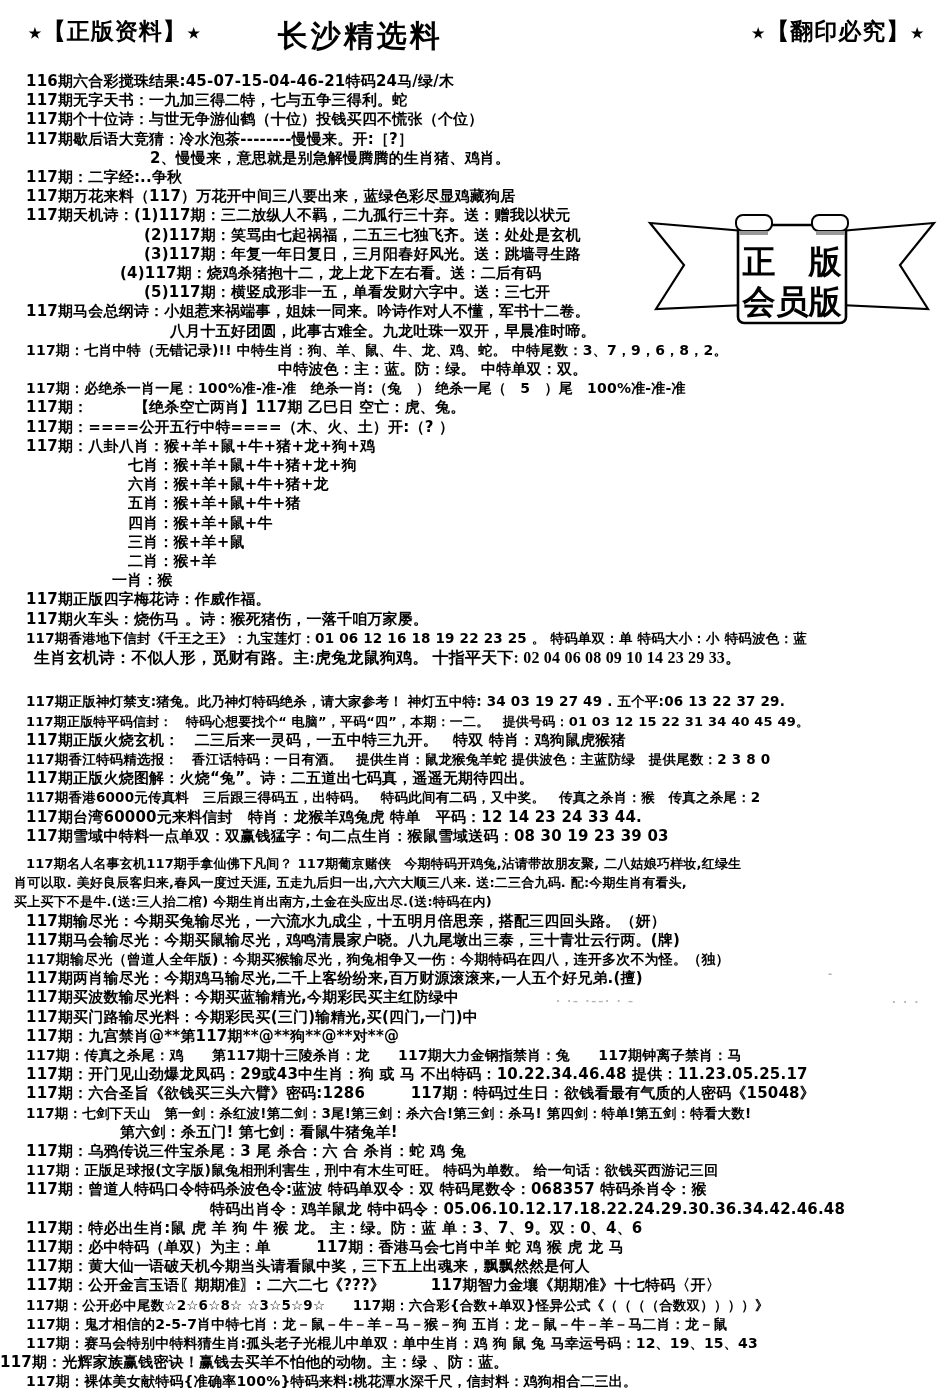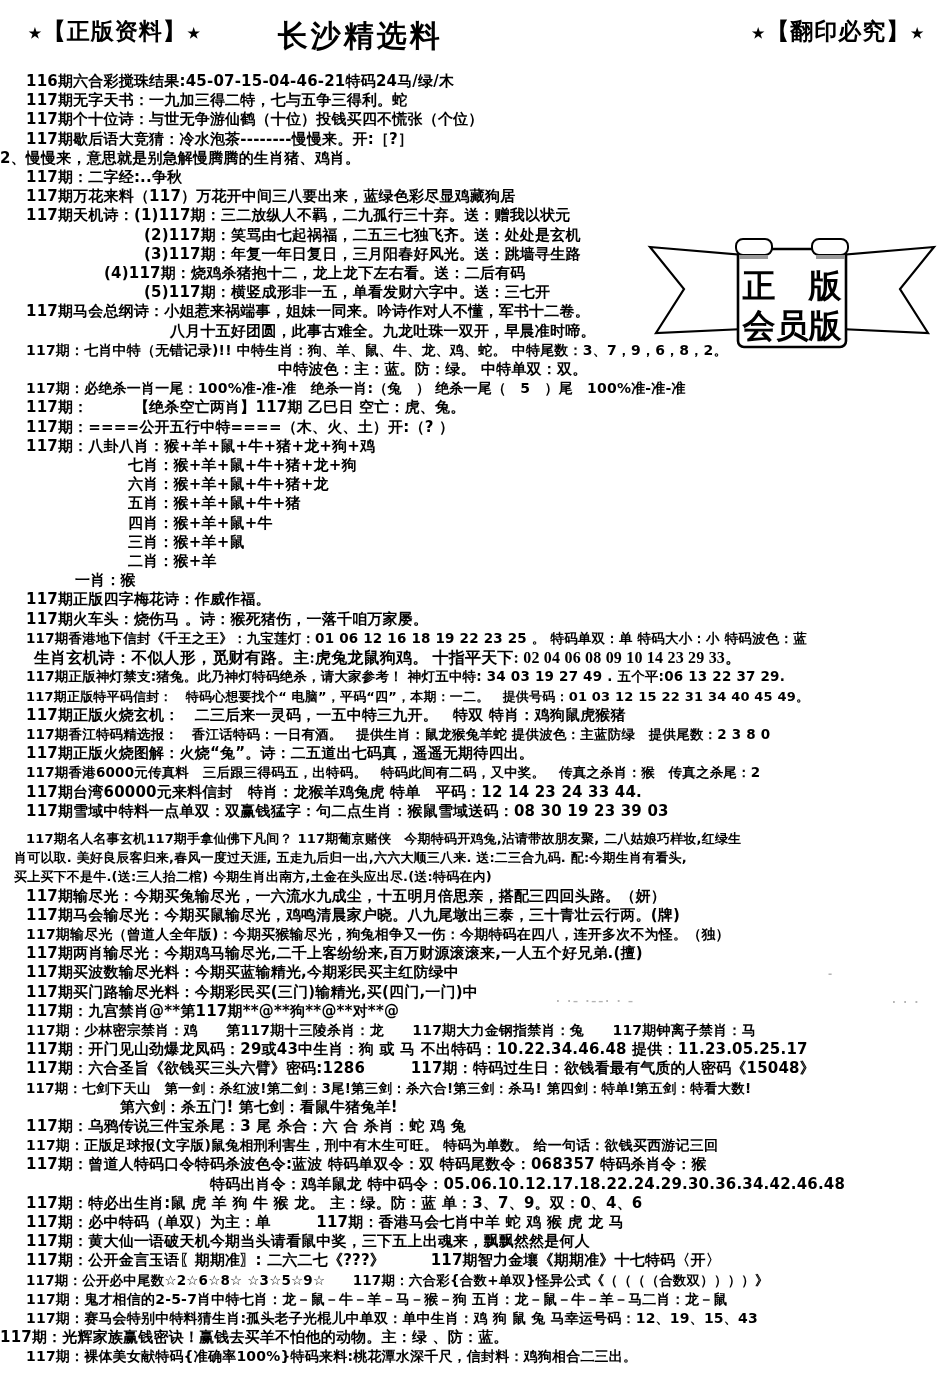--- a/index.html
+++ b/index.html
@@ -14,21 +14,21 @@
   }
   .h-left{font-size:23px;letter-spacing:1px;}
   .h-title{font-size:30px;margin-left:76px;letter-spacing:3px;}
   .h-right{margin-left:auto;font-size:23px;letter-spacing:1px;}
   .content{margin-top:15px;}
   .line{
     font-size:15px;line-height:19.2px;white-space:nowrap;
     letter-spacing:0.2px;
   }
   .ribbon-badge{
-    position:absolute;left:640px;top:224px;width:304px;height:130px;
+    position:absolute;left:640px;top:200px;width:304px;height:130px;
   }
   .ribbon-badge svg{display:block;width:100%;height:100%;}
   .ribbon-text{
     font-family:"DejaVu Serif","Liberation Serif",serif;
     font-weight:bold;
   }
   .artifact{
     position:absolute;color:#b4b4b4;font-size:10px;letter-spacing:2px;
     white-space:nowrap;
   }
@@ -42,66 +42,66 @@
     <span class="h-left">★【正版资料】★</span>
     <span class="h-title">长沙精选料</span>
     <span class="h-right">★【翻印必究】★</span>
   </div>
 
   <div class="content" id="lines">
       <div class="line" style="padding-left: 26px;">116期六合彩搅珠结果:45-07-15-04-46-21特码24马/绿/木</div>
       <div class="line" style="padding-left: 26px;">117期无字天书：一九加三得二特，七与五争三得利。蛇</div>
       <div class="line" style="padding-left: 26px;">117期个十位诗：与世无争游仙鹤（十位）投钱买四不慌张（个位）</div>
       <div class="line" style="padding-left: 26px;">117期歇后语大竞猜：冷水泡茶--------慢慢来。开:［?］</div>
-      <div class="line" style="">2、慢慢来，意思就是别急解慢腾腾的生肖猪、鸡肖。</div>
+      <div class="line" style="padding-left: 150px;">2、慢慢来，意思就是别急解慢腾腾的生肖猪、鸡肖。</div>
       <div class="line" style="padding-left: 26px;">117期：二字经:..争秋</div>
       <div class="line" style="padding-left: 26px;">117期万花来料（117）万花开中间三八要出来，蓝绿色彩尽显鸡藏狗居</div>
       <div class="line" style="padding-left: 26px;">117期天机诗：(1)117期：三二放纵人不羁，二九孤行三十弃。送：赠我以状元</div>
       <div class="line" style="padding-left: 144px;">(2)117期：笑骂由七起祸福，二五三七独飞齐。送：处处是玄机</div>
       <div class="line" style="padding-left: 144px;">(3)117期：年复一年日复日，三月阳春好风光。送：跳墙寻生路</div>
-      <div class="line" style="padding-left: 104px;">(4)117期：烧鸡杀猪抱十二，龙上龙下左右看。送：二后有码</div>
+      <div class="line" style="padding-left: 80px; margin-left: 40px;">(4)117期：烧鸡杀猪抱十二，龙上龙下左右看。送：二后有码</div>
       <div class="line" style="padding-left: 144px;">(5)117期：横竖成形非一五，单看发财六字中。送：三七开</div>
       <div class="line" style="padding-left: 26px;">117期马会总纲诗：小姐惹来祸端事，姐妹一同来。吟诗作对人不懂，军书十二卷。</div>
       <div class="line" style="padding-left: 170px;">八月十五好团圆，此事古难全。九龙吐珠一双开，早晨准时啼。</div>
       <div class="line" style="padding-left: 26px; font-size: 14px;">117期：七肖中特（无错记录)!! 中特生肖：狗、羊、鼠、牛、龙、鸡、蛇。 中特尾数：3、7，9，6，8，2。</div>
       <div class="line" style="padding-left: 278px;">中特波色：主：蓝。防：绿。 中特单双：双。</div>
       <div class="line" style="padding-left: 26px; font-size: 14px;">117期：必绝杀一肖一尾：100%准-准-准　绝杀一肖:（兔　） 绝杀一尾（　5　）尾　100%准-准-准</div>
       <div class="line" style="padding-left: 26px;">117期：　　　【绝杀空亡两肖】117期 乙巳日 空亡：虎、兔。</div>
       <div class="line" style="padding-left: 26px;">117期：====公开五行中特====（木、火、土）开:（? ）</div>
       <div class="line" style="padding-left: 26px;">117期：八卦八肖：猴+羊+鼠+牛+猪+龙+狗+鸡</div>
       <div class="line" style="padding-left: 128px;">七肖：猴+羊+鼠+牛+猪+龙+狗</div>
       <div class="line" style="padding-left: 128px;">六肖：猴+羊+鼠+牛+猪+龙</div>
       <div class="line" style="padding-left: 128px;">五肖：猴+羊+鼠+牛+猪</div>
       <div class="line" style="padding-left: 128px;">四肖：猴+羊+鼠+牛</div>
       <div class="line" style="padding-left: 128px;">三肖：猴+羊+鼠</div>
       <div class="line" style="padding-left: 128px;">二肖：猴+羊</div>
-      <div class="line" style="padding-left: 75px;">一肖：猴</div>
+      <div class="line" style="padding-left: 112px;">一肖：猴</div>
       <div class="line" style="padding-left: 26px;">117期正版四字梅花诗：作威作福。</div>
       <div class="line" style="padding-left: 26px;">117期火车头：烧伤马 。诗：猴死猪伤，一落千咱万家屡。</div>
       <div class="line" style="padding-left: 26px; font-size: 13.5px;">117期香港地下信封《千王之王》：九宝莲灯：01 06 12 16 18 19 22 23 25 。 特码单双：单 特码大小：小 特码波色：蓝</div>
       <div class="line" style="padding-left: 34px; font-size: 16px; font-family: Liberation Serif, serif;">生肖玄机诗：不似人形，觅财有路。主:虎兔龙鼠狗鸡。 十指平天下: 02 04 06 08 09 10 14 23 29 33。</div>
-      <div class="line" style="padding-left: 26px; font-size: 13.5px;">117期正版神灯禁支:猪兔。此乃神灯特码绝杀，请大家参考！ 神灯五中特: 34 03 19 27 49 . 五个平:06 13 22 37 29.</div>
+      <div class="line" style="padding-left: 26px; font-size: 13.5px; margin-top: 25px;">117期正版神灯禁支:猪兔。此乃神灯特码绝杀，请大家参考！ 神灯五中特: 34 03 19 27 49 . 五个平:06 13 22 37 29.</div>
       <div class="line" style="padding-left: 26px; font-size: 13px;">117期正版特平码信封：　特码心想要找个“ 电脑”，平码“四”，本期：一二。　提供号码：01 03 12 15 22 31 34 40 45 49。</div>
       <div class="line" style="padding-left: 26px;">117期正版火烧玄机：　二三后来一灵码，一五中特三九开。　特双 特肖：鸡狗鼠虎猴猪</div>
       <div class="line" style="padding-left: 26px; font-size: 13.5px;">117期香江特码精选报：　香江话特码：一日有酒。　提供生肖：鼠龙猴兔羊蛇 提供波色：主蓝防绿　提供尾数：2 3 8 0</div>
       <div class="line" style="padding-left: 26px;">117期正版火烧图解：火烧“兔”。诗：二五道出七码真，遥遥无期待四出。</div>
       <div class="line" style="padding-left: 26px; font-size: 13.5px;">117期香港6000元传真料　三后跟三得码五，出特码。　特码此间有二码，又中奖。　传真之杀肖：猴　传真之杀尾：2</div>
       <div class="line" style="padding-left: 26px;">117期台湾60000元来料信封　特肖：龙猴羊鸡兔虎 特单　平码：12 14 23 24 33 44.</div>
       <div class="line" style="padding-left: 26px;">117期雪域中特料一点单双：双赢钱猛字：句二点生肖：猴鼠雪域送码：08 30 19 23 39 03</div>
       <div class="line" style="padding-left: 26px; font-size: 13px; margin-top: 8px;">117期名人名事玄机117期手拿仙佛下凡间？ 117期葡京赌侠　今期特码开鸡兔,沾请带故朋友聚, 二八姑娘巧样妆,红绿生</div>
       <div class="line" style="padding-left: 14px; font-size: 13px;">肖可以取. 美好良辰客归来,春风一度过天涯, 五走九后归一出,六六大顺三八来. 送:二三合九码. 配:今期生肖有看头,</div>
       <div class="line" style="padding-left: 14px; font-size: 13px;">买上买下不是牛.(送:三人抬二棺) 今期生肖出南方,土金在头应出尽.(送:特码在内)</div>
       <div class="line" style="padding-left: 26px;">117期输尽光：今期买兔输尽光，一六流水九成尘，十五明月倍思亲，搭配三四回头路。（妍）</div>
       <div class="line" style="padding-left: 26px;">117期马会输尽光：今期买鼠输尽光，鸡鸣清晨家户晓。八九尾墩出三泰，三十青壮云行两。(牌)</div>
       <div class="line" style="padding-left: 26px; font-size: 14px;">117期输尽光（曾道人全年版)：今期买猴输尽光，狗兔相争又一伤：今期特码在四八，连开多次不为怪。（独）</div>
       <div class="line" style="padding-left: 26px;">117期两肖输尽光：今期鸡马输尽光,二千上客纷纷来,百万财源滚滚来,一人五个好兄弟.(擅)</div>
       <div class="line" style="padding-left: 26px;">117期买波数输尽光料：今期买蓝输精光,今期彩民买主红防绿中</div>
       <div class="line" style="padding-left: 26px;">117期买门路输尽光料：今期彩民买(三门)输精光,买(四门,一门)中</div>
       <div class="line" style="padding-left: 26px;">117期：九宫禁肖@**第117期**@**狗**@**对**@</div>
-      <div class="line" style="padding-left: 26px; font-size: 14px;">117期：少林密宗禁肖：鸡　　第117期十三陵杀肖：龙　　117期大力金钢指禁肖：兔　　117期钟离子禁肖：马</div>
+      <div class="line" style="padding-left: 26px; font-size: 14px;">117期：传真之杀尾：鸡　　第117期十三陵杀肖：龙　　117期大力金钢指禁肖：兔　　117期钟离子禁肖：马</div>
       <div class="line" style="padding-left: 26px;">117期：开门见山劲爆龙凤码：29或43中生肖：狗 或 马 不出特码：10.22.34.46.48 提供：11.23.05.25.17</div>
       <div class="line" style="padding-left: 26px;">117期：六合圣旨《欲钱买三头六臂》密码:1286　　　117期：特码过生日：欲钱看最有气质的人密码《15048》</div>
       <div class="line" style="padding-left: 26px; font-size: 13.5px;">117期：七剑下天山　第一剑：杀红波!第二剑：3尾!第三剑：杀六合!第三剑：杀马! 第四剑：特单!第五剑：特看大数!</div>
       <div class="line" style="padding-left: 120px;">第六剑：杀五门! 第七剑：看鼠牛猪兔羊!</div>
       <div class="line" style="padding-left: 26px;">117期：乌鸦传说三件宝杀尾：3 尾 杀合：六 合 杀肖：蛇 鸡 兔</div>
       <div class="line" style="padding-left: 26px; font-size: 14px;">117期：正版足球报(文字版)鼠兔相刑利害生，刑中有木生可旺。 特码为单数。 给一句话：欲钱买西游记三回</div>
       <div class="line" style="padding-left: 26px;">117期：曾道人特码口令特码杀波色令:蓝波 特码单双令：双 特码尾数令：068357 特码杀肖令：猴</div>
       <div class="line" style="padding-left: 210px;">特码出肖令：鸡羊鼠龙 特中码令：05.06.10.12.17.18.22.24.29.30.36.34.42.46.48</div>
       <div class="line" style="padding-left: 26px;">117期：特必出生肖:鼠 虎 羊 狗 牛 猴 龙。 主：绿。防：蓝 单：3、7、9。双：0、4、6</div>
       <div class="line" style="padding-left: 26px;">117期：必中特码（单双）为主：单　　　117期：香港马会七肖中羊 蛇 鸡 猴 虎 龙 马</div>

